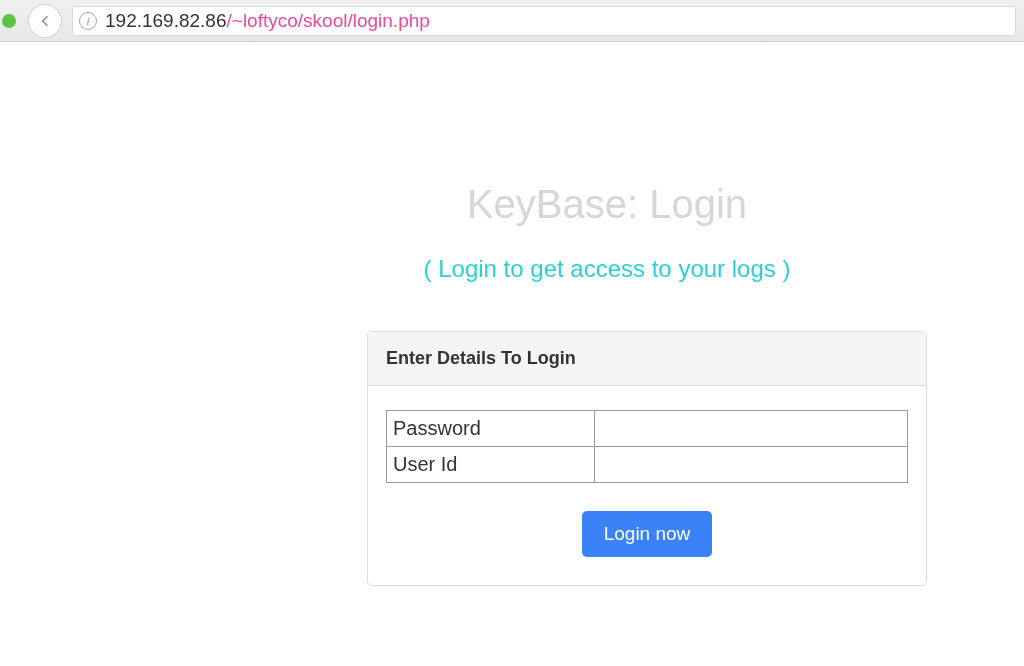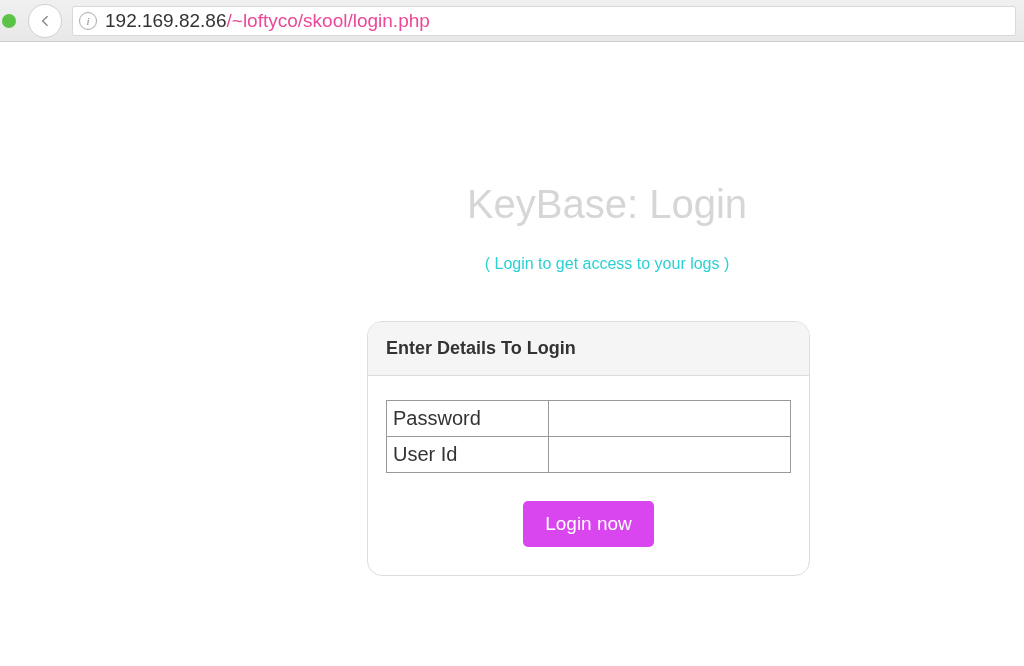--- a/index.html
+++ b/index.html
@@ -94,30 +94,30 @@
       margin-left: 190px;
     }
     .page-title {
       font-size: 40px;
       font-weight: 500;
       color: #d6d6d6;
       text-align: center;
       margin-bottom: 28px;
     }
     .page-subtitle {
-      font-size: 16px;
+      font-size: 24px;
       color: #2ad0d4;
       text-align: center;
       margin-bottom: 48px;
     }
     .panel {
       border: 1px solid #ddd;
-      border-radius: 15px;
+      border-radius: 5px;
       overflow: hidden;
-      width: 443px;
+      width: 560px;
     }
     .panel-header {
       background: #f5f5f5;
       border-bottom: 1px solid #ddd;
       padding: 16px 18px;
       font-size: 18px;
       font-weight: 600;
       color: #333;
     }
     .panel-body {
@@ -148,21 +148,21 @@
       border: none;
       outline: none;
       font-size: 18px;
       padding: 4px 6px;
       background: transparent;
     }
     .button-row {
       text-align: center;
     }
     .login-button {
-      background: #d946ef;
+      background: #3b82f6;
       color: #fff;
       border: none;
       border-radius: 5px;
       padding: 12px 22px;
       font-size: 19px;
       cursor: pointer;
     }
   </style>
 </head>
 <body>

